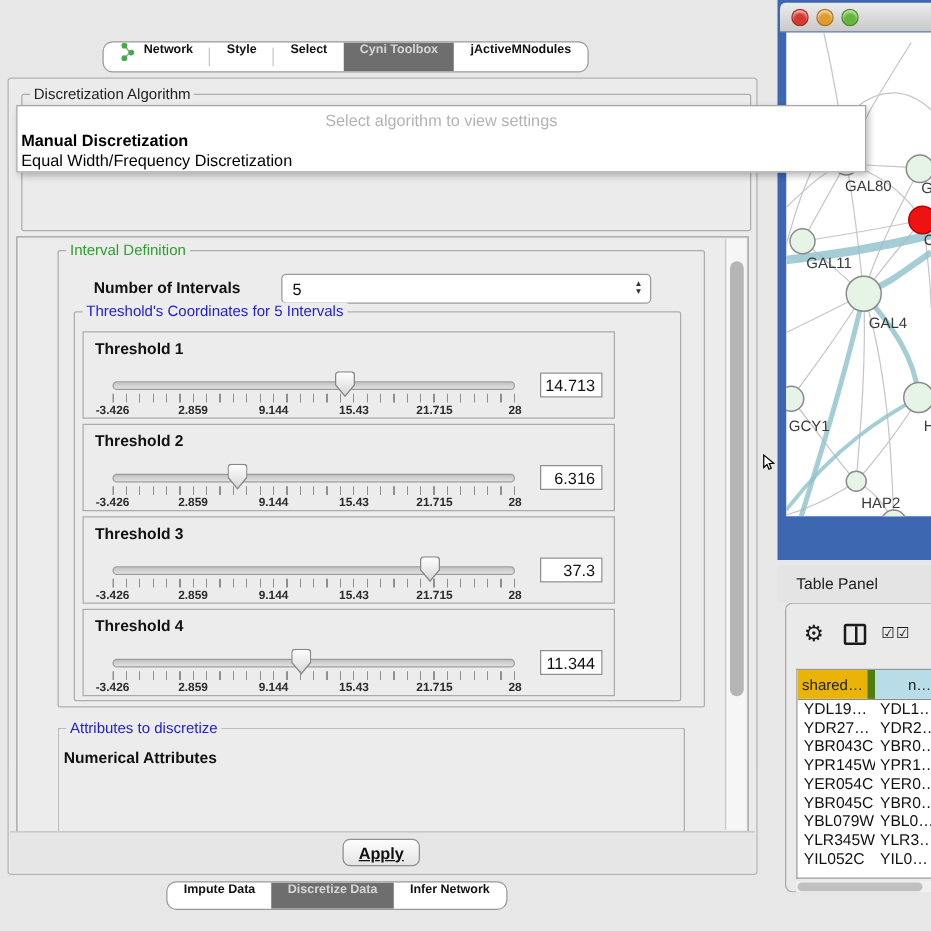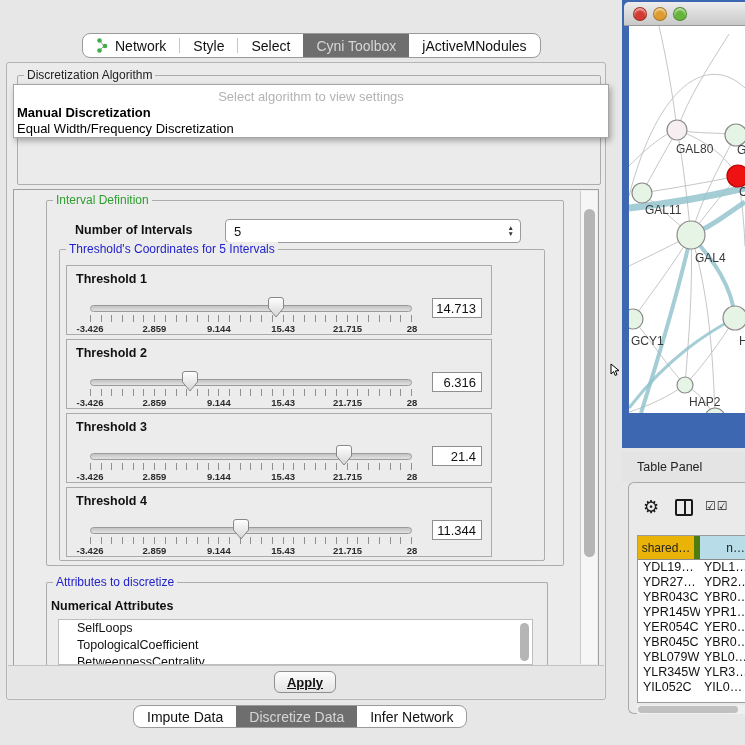--- a/index.html
+++ b/index.html
@@ -11,22 +11,22 @@
   
   .titlebar { left:0; top:0; width:618px; height:28px;
     background:linear-gradient(#f4f4f4,#dcdcdc); border-bottom:1px solid #bdbdbd;
     display:flex; align-items:center; padding:0 10px; }
   .titlebar .t { font-size:12.5px; color:#222; }
   .win-icons { position:absolute; right:14px; top:7px; display:flex; gap:8px; }
   .win-icons span { font-size:12px; color:#222; font-weight:bold; line-height:14px; cursor:default; }
 
   .tabstrip { background:#fff; border:1px solid #9a9a9a; border-radius:8px;
     display:flex; align-items:stretch; overflow:hidden; height:25px; }
-  .tabstrip .tab { display:flex; align-items:center; padding:0 13px; font-size:14px;
-    font-weight:normal; color:#111; position:relative; }
+  .tabstrip .tab { display:flex; align-items:flex-start; padding:0 13px; font-size:10px;
+    font-weight:bold; color:#111; position:relative; }
   .tabstrip .sep { width:1px; background:#c8c8c8; margin:4px 0; }
   .tabstrip .tab.sel { background:#6e6e6e; color:#d6d6d6; }
   .net-ico { width:13px; height:15px; margin-right:6px; }
 
   .content-box { left:6px; top:62px; width:600px; height:638px;
     background:#ebebeb; border:1px solid #b4b4b4; border-radius:3px; }
 
   .groupbox { position:absolute; border:1px solid #adadad; border-radius:2px; }
   .gtitle { position:absolute; top:-8px; left:6px; font-size:12px; padding:0 3px;
     background:#ebebeb; white-space:nowrap; }
@@ -59,21 +59,21 @@
 
   .listbox { position:absolute; background:#fff; border:1px solid #bdbdbd; overflow:hidden; }
   .listbox .li { font-size:12.5px; color:#111; padding:1px 4px 1px 18px; line-height:15px; white-space:nowrap; }
 
   .apply-bar { position:absolute; left:1px; bottom:1px; width:596px; height:33px;
     background:#e6e6e6; border-top:1px solid #c2c2c2; }
   .btn { position:absolute; background:linear-gradient(#fdfdfd,#e4e4e4);
     border:1px solid #8f8f8f; border-radius:6px; font-size:13px; font-weight:bold; color:#111;
     display:flex; align-items:center; justify-content:center; }
 
-  .popup { left:13px; top:84px; width:596px; height:54px; background:#fff;
+  .popup { left:13px; top:84px; width:680px; height:54px; background:#fff;
     border:1px solid #a5a5a5; box-shadow:2px 3px 6px rgba(0,0,0,.3); z-index:50;padding-left:28px; }
   .popup .ph { position:absolute; top:4px; left:0; right:0; text-align:center;
     font-size:13px; color:#b3b3b3; }
   .popup .op1 { position:absolute; top:20px; left:3px; font-size:13px; font-weight:bold; color:#000; }
   .popup .op2 { position:absolute; top:36px; left:3px; font-size:13px; color:#000; }
   .combo-sliver { left:566px; top:94px; width:22px; height:26px; background:#fff;
     border:2px solid #6fa8dc; border-radius:6px; box-shadow:0 0 3px #6fa8dc; z-index:10; }
 
   
   .netwin { left:622px; top:0; width:146px; height:448px; background:#3d67b1; }
@@ -236,21 +236,21 @@
             </svg>
             <div class="ticks"></div>
             <div class="tlabels">
               <span style="left:0%">-3.426</span>
               <span style="left:20%">2.859</span>
               <span style="left:40%">9.144</span>
               <span style="left:60%">15.43</span>
               <span style="left:80%">21.715</span>
               <span style="left:100%">28</span>
             </div>
-            <div class="val-field">21.4</div>
+            <div class="val-field">37.3</div>
           </div>
 
           <div class="thr-box" style="left:6px; top:237px; width:426px;">
             <span class="thr-label">Threshold 4</span>
             <div class="track"></div>
             <svg class="thumb" width="16" height="21" viewBox="0 0 16 21" style="left:calc(23px + 322px * 0.470);">
               <path d="M3,0.5 h10 a2.5,2.5 0 0 1 2.5,2.5 v8 L8,20 L0.5,11 v-8 a2.5,2.5 0 0 1 2.5,-2.5 z" fill="url(#thumbg)" stroke="#878787"></path>
             </svg>
             <div class="ticks"></div>
             <div class="tlabels">
@@ -262,26 +262,20 @@
               <span style="left:100%">28</span>
             </div>
             <div class="val-field">11.344</div>
           </div>
         </div>
       </div>
 
       <div class="groupbox" style="left:32px; top:392px; width:502px; height:84px; border-bottom:none;">
         <span class="gtitle blue" style="background:#ececec;">Attributes to discretize</span>
         <span class="abs" style="left:4px; top:16px; font-size:12.5px; font-weight:bold; color:#111;">Numerical Attributes</span>
-        <div class="listbox" style="left:11px; top:36px; width:475px; height:46px;">
-          <div class="li">SelfLoops</div>
-          <div class="li">TopologicalCoefficient</div>
-          <div class="li">BetweennessCentrality</div>
-          <div class="vsb-thumb" style="right:3px; top:3px; width:9px; height:38px;"></div>
-        </div>
       </div>
     </div>
 
     <div class="apply-bar">
       <div class="btn" style="left:266px; top:5px; width:62px; height:22px;text-decoration:underline;">Apply</div>
     </div>
   </div>
 
   <div class="abs tabstrip bottom-tabstrip" style="height:23px;">
     <div class="tab">

